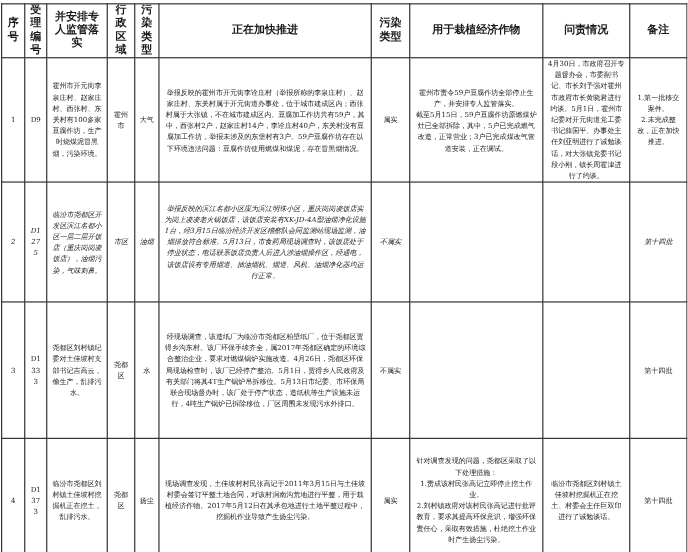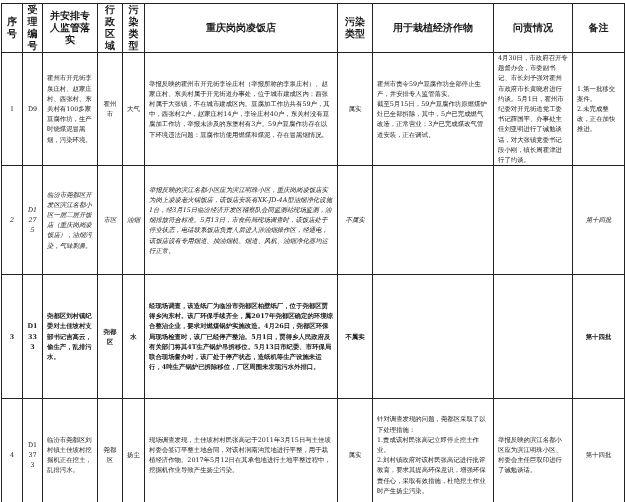--- a/index.html
+++ b/index.html
@@ -6,25 +6,25 @@
   body { width: 625px; height: 502px; overflow: hidden; position: relative;
          font-family: "DejaVu Serif", "Liberation Serif", serif; color: #1a1a1a; }
   table.doc { position: absolute; left: 1px; top: 3px; border-collapse: collapse;
               table-layout: fixed; width: 623px; }
   table.doc td, table.doc th { border: 1.5px solid #222; padding: 0 4px; vertical-align: middle;
               word-break: break-all; overflow: hidden; }
   table.doc th { font-size: 10px; font-weight: bold; text-align: center; line-height: 12px;
                  height: 36px; font-family: "DejaVu Sans", "Liberation Sans", sans-serif; }
   td { font-size: 6.4px; line-height: 10.2px; }
   td.c { text-align: center; }
-  td.l { text-align: left; }
+  td.l { text-align: center; }
   .cell-text { display: block; white-space: pre-wrap; }
   tr.r1 td { height: 110px; }
   tr.r2 td { height: 108px; font-style: italic; }
-  tr.r3 td { height: 123px; font-weight: bold; }
+  tr.r3 td { height: 123px; }
   tr.r4 td { height: 112px; }
 </style>
 </head>
 <body>
 
 <table class="doc">
   <colgroup>
     <col style="width:21px">
     <col style="width:20px">
     <col style="width:55px">
@@ -36,21 +36,21 @@
     <col style="width:79px">
     <col style="width:52px">
   </colgroup>
   <thead>
     <tr>
       <th>序号</th>
       <th>受理编号</th>
       <th>并安排专人监管落实</th>
       <th>行政区域</th>
       <th>污染类型</th>
-      <th>重庆岗岗凌饭店</th>
+      <th>正在加快推进</th>
       <th>污染类型</th>
       <th>用于栽植经济作物</th>
       <th>问责情况</th>
       <th>备注</th>
     </tr>
   </thead>
   <tbody>
     <tr class="r1">
       <td class="c">1</td>
       <td class="c">D9</td>
@@ -126,18 +126,18 @@
       <td class="l">
           <span class="cell-text">现场调查发现，土佳坡村村民张高记于2011年3月15日与土佳坡村委会签订平整土地合同，对该村涧南沟荒地进行平整，用于栽植经济作物。2017年5月12日在其承包地进行土地平整过程中，挖掘机作业导致产生扬尘污染。</span>
         </td>
       <td class="c">属实</td>
       <td class="l">
           <span class="cell-text">针对调查发现的问题，尧都区采取了以下处理措施：
 1.责成该村民张高记立即停止挖土作业。
 2.刘村镇政府对该村民张高记进行批评教育，要求其提高环保意识，增强环保责任心，采取有效措施，杜绝挖土作业时产生扬尘污染。</span>
         </td>
       <td class="l">
-          <span class="cell-text">举报反映的滨江名都小区应为滨江明珠小区、村委会主任巨双印进行了诫勉谈话。</span>
+          <span class="cell-text">临汾市尧都区刘村镇土佳坡村挖掘机正在挖土、村委会主任巨双印进行了诫勉谈话。</span>
         </td>
       <td class="c">第十四批</td>
     </tr>
   </tbody>
 </table>
 
 </body></html>

